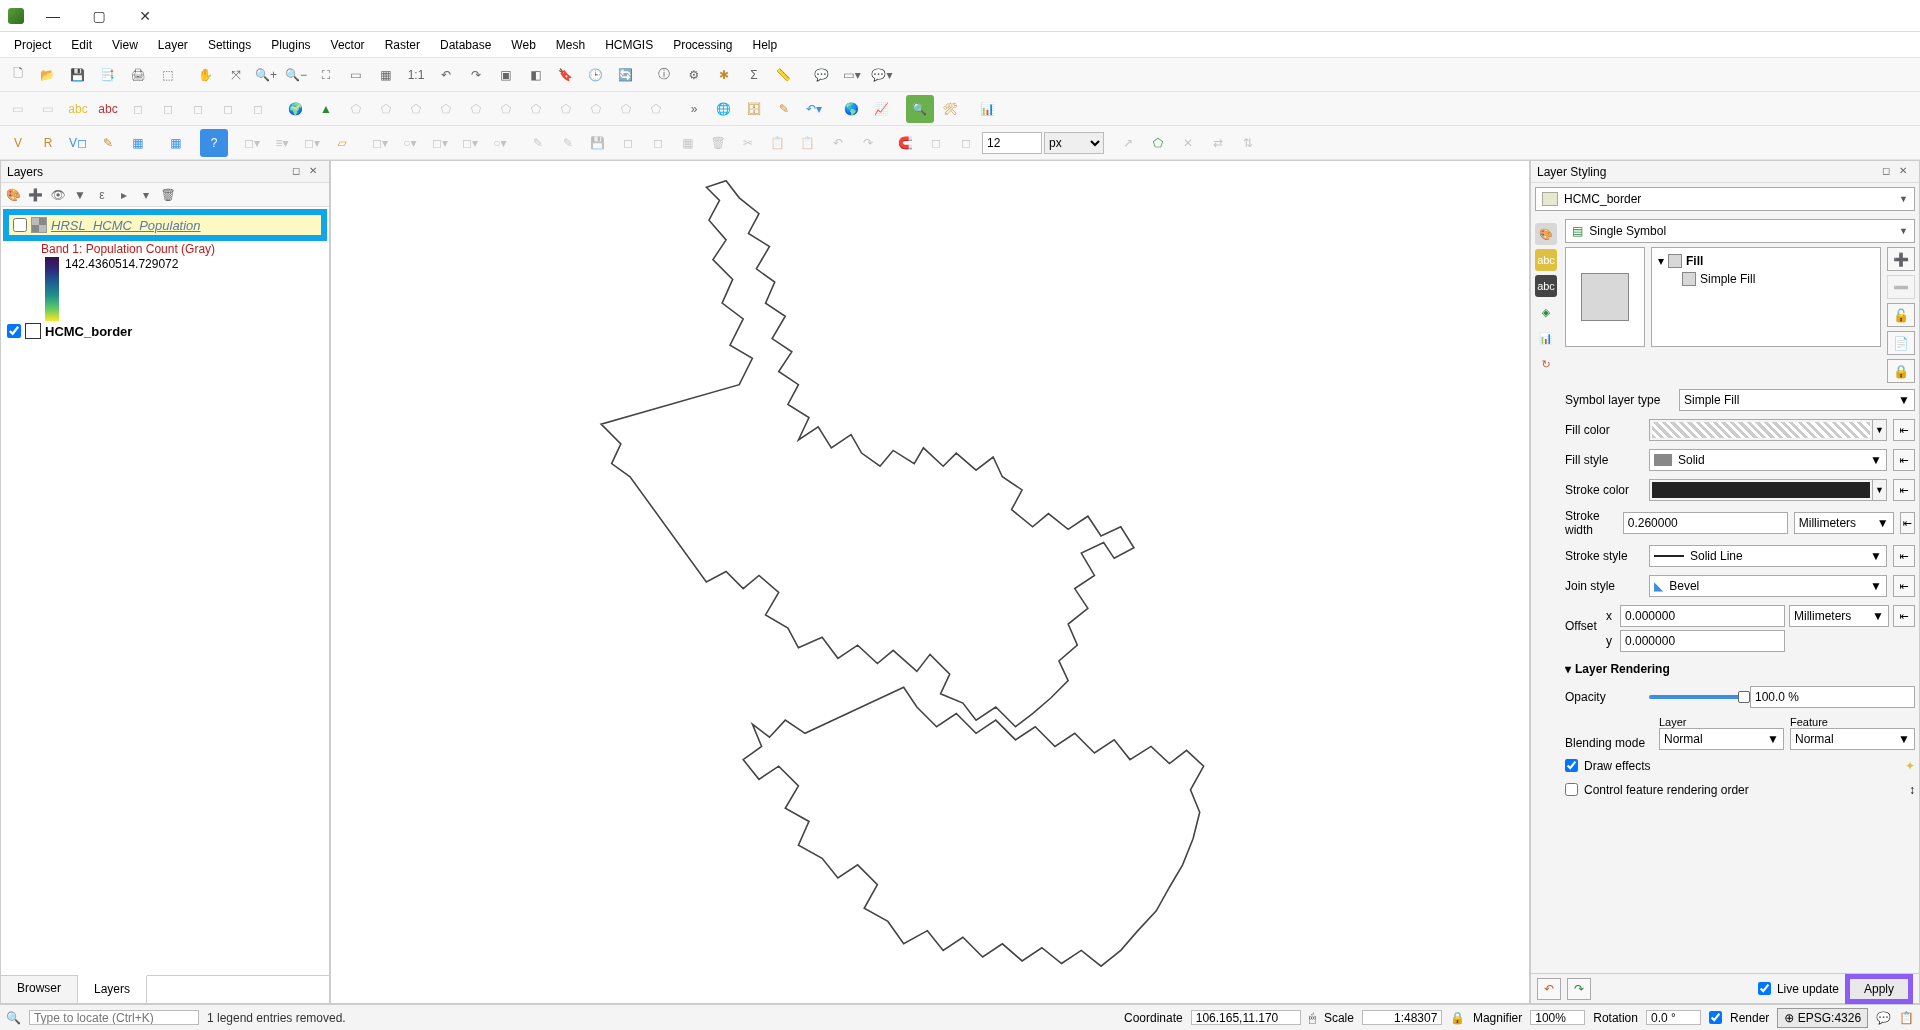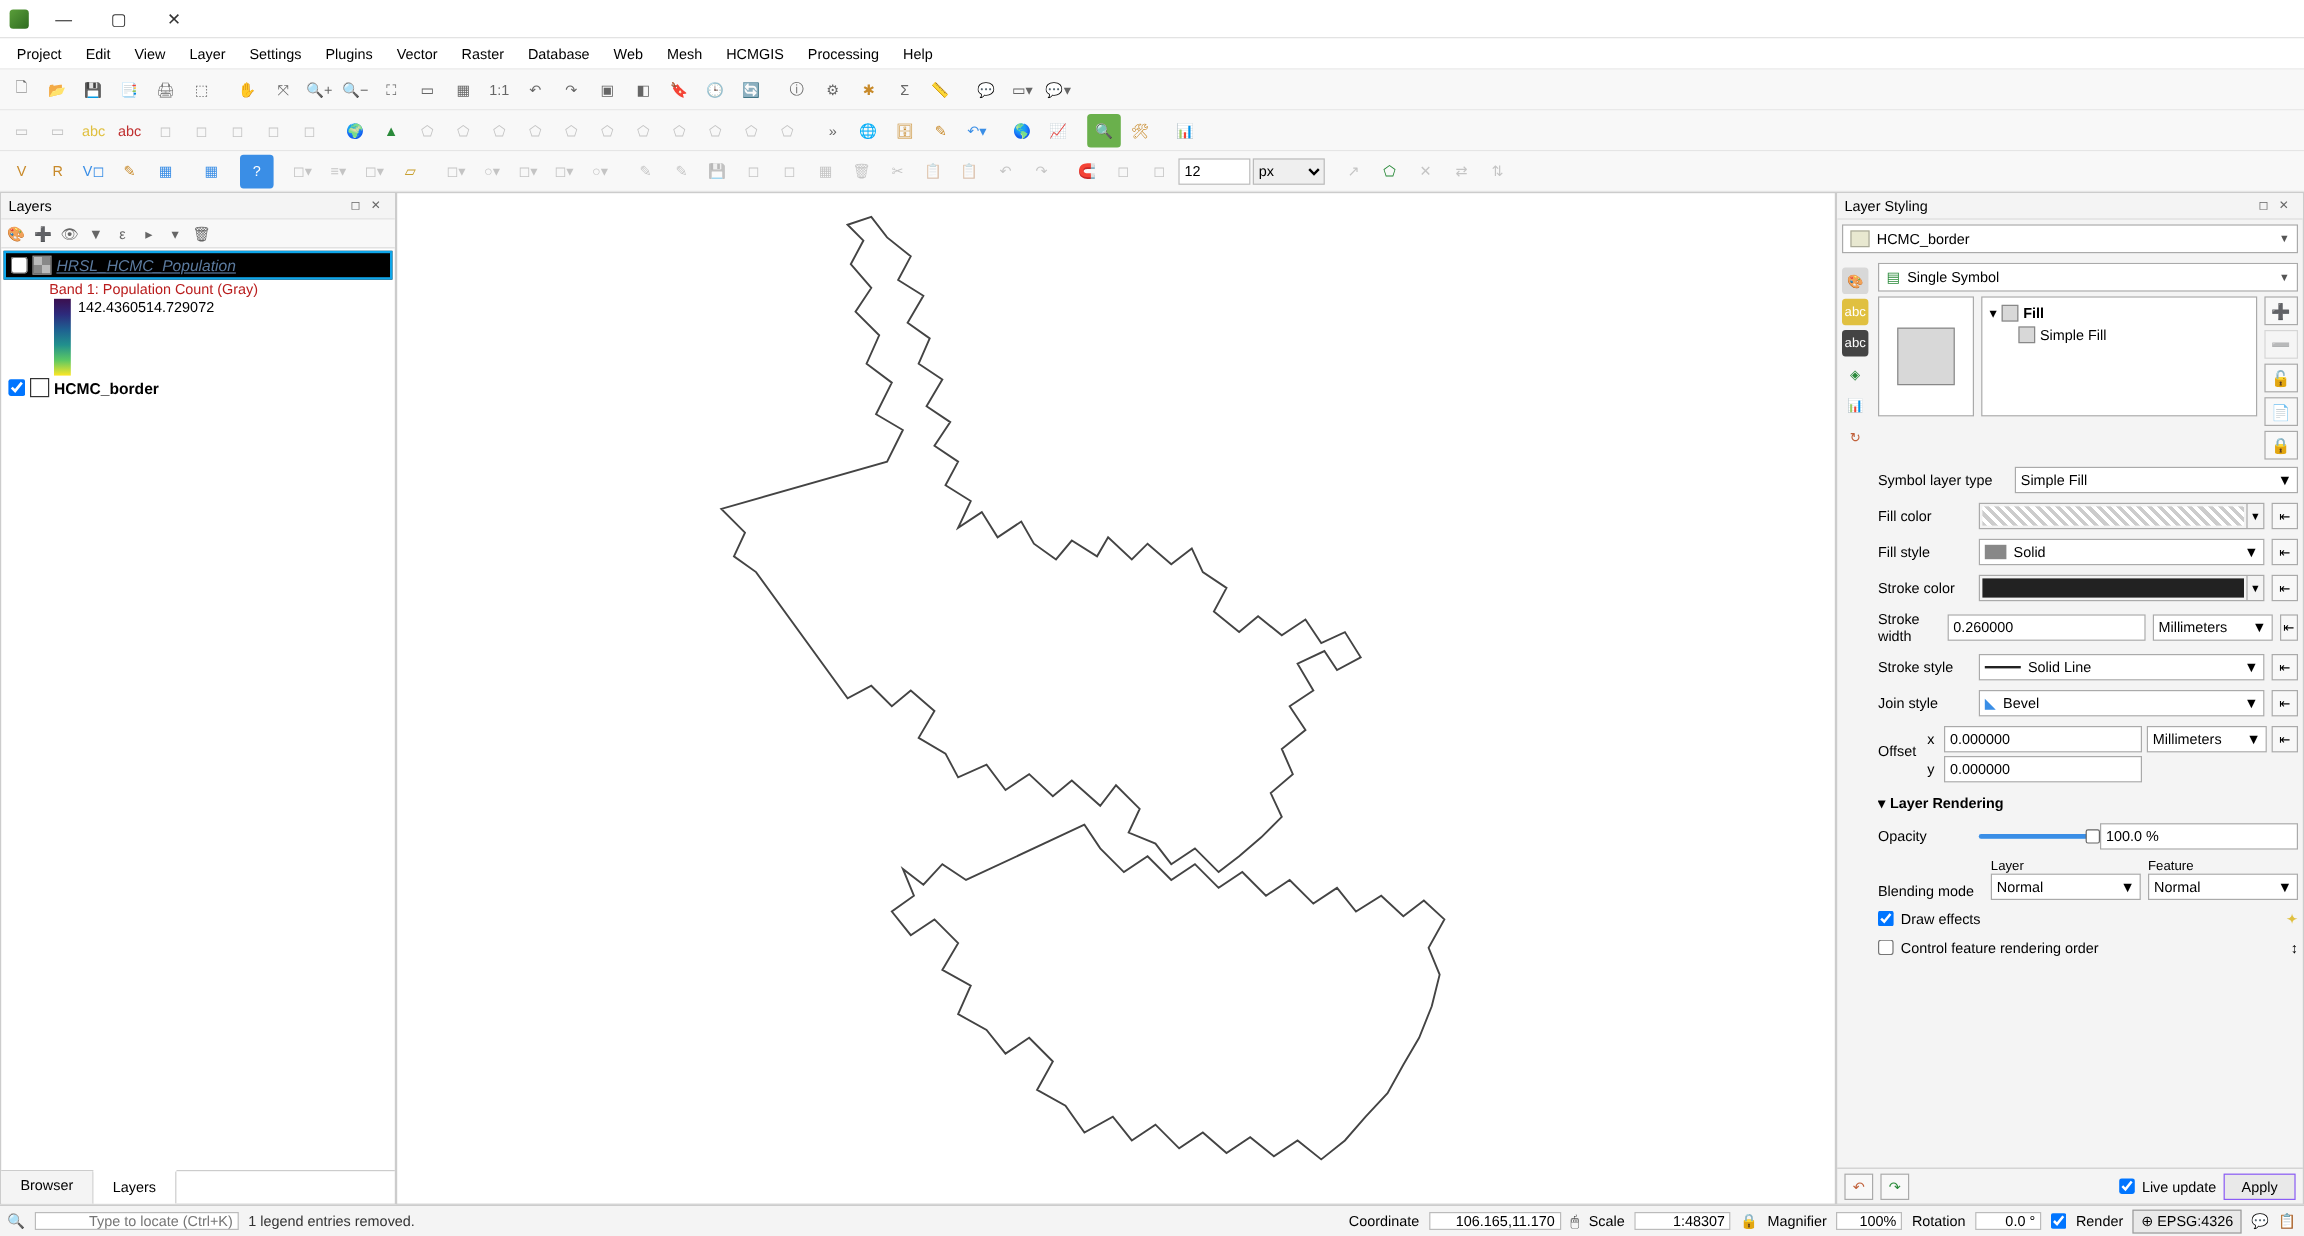--- a/index.html
+++ b/index.html
@@ -23,21 +23,21 @@
 .mainarea { flex: 1; display: flex; min-height: 0; }
 
 .layerspanel { width: 330px; background: #fff; border: 1px solid #ccc; display: flex; flex-direction: column; }
 .panelhead { height: 22px; background: #f4f4f4; border-bottom: 1px solid #ddd; display: flex; align-items: center; padding: 0 6px; font-size: 12px; }
 .panelhead .spacer { flex: 1; }
 .panelhead .pbtn { width: 14px; height: 14px; margin-left: 3px; font-size: 10px; color: #666; }
 .layertoolbar { height: 24px; background: #f8f8f8; border-bottom: 1px solid #ddd; display: flex; align-items: center; padding: 0 4px; gap: 4px; }
 .layertoolbar .ltbtn { width: 18px; height: 18px; font-size: 12px; color: #666; display:flex; align-items:center; justify-content:center;}
 .layertree { flex: 1; overflow: auto; padding: 2px; }
 .layerrow { display: flex; align-items: center; padding: 2px 4px; gap: 4px; }
-.layerrow.selected { background: #000000; border: 2px solid #0ea5e9; }
+.layerrow.selected { background: #fef9c3; border: 6px solid #0ea5e9; }
 .layerrow .cb { width: 14px; height: 14px; }
 .layerrow .sym { width: 16px; height: 16px; border: 1px solid #999; background: #ddd; }
 .layerrow .lname { font-size: 13px; }
 .layerrow .lname.italic { font-style: italic; color: #5b7a9e; text-decoration: underline; }
 .legendline { padding: 1px 0 1px 38px; font-size: 12px; color: #b91c1c; }
 .gradientbar { width: 14px; height: 64px; margin-left: 42px; background: linear-gradient(to bottom, #3b0f4f, #2d2a7c, #1e6091, #21908d, #5cc863, #fde725); }
 .bottomtabs { height: 28px; border-top: 1px solid #ccc; display: flex; }
 .bottomtabs .btab { padding: 5px 16px; background: #f4f4f4; border-right: 1px solid #ccc; font-size: 12px; }
 .bottomtabs .btab.active { background: #fff; border-top: 2px solid #fff; margin-top: -1px; }
 
@@ -68,24 +68,24 @@
 .proprow .ddbtn { width: 14px; display:flex; align-items:center; justify-content:center; border-left:1px solid #aaa; font-size:9px;}
 .proprow .expr { width: 22px; height: 22px; border: 1px solid #aaa; background: #f8f8f8; display:flex; align-items:center; justify-content:center; font-size:11px;}
 .sectionhead { display: flex; align-items: center; gap: 4px; font-weight: bold; padding: 4px 0; }
 .slider { flex: 1; height: 4px; background: #cfe3f7; position: relative; border-radius: 2px; }
 .slider .fill { position: absolute; left: 0; top: 0; height: 100%; width: 100%; background: #3a8ee6; border-radius: 2px; }
 .slider .thumb { position: absolute; right: -6px; top: -4px; width: 12px; height: 12px; background: #fff; border: 1px solid #666; border-radius: 2px; }
 .checkbox-row { display:flex; align-items:flex-start; gap:6px; padding:3px 0; }
 .panelfoot { height: 30px; border-top: 1px solid #ccc; display: flex; align-items: center; padding: 0 6px; gap: 6px; }
 .panelfoot .fbtn { width: 24px; height: 22px; background: #f8f8f8; border: 1px solid #aaa; display:flex; align-items:center; justify-content:center;}
 .panelfoot .spacer { flex: 1; }
-.applybtn { padding: 3px 14px; background: #e9e9e9; border: 1px solid #8b5cf6; }
+.applybtn { padding: 3px 14px; background: #e9e9e9; border: 5px solid #8b5cf6; }
 
 .statusbar { height: 26px; background: #f4f4f4; border-top: 1px solid #ccc; display: flex; align-items: center; padding: 0 6px; gap: 8px; }
-.statusbar input { height: 15px; border: 1px solid #bbb; padding: 0 4px; background: #fff; text-align: right; }
+.statusbar input { height: 15px; border: 1px solid #bbb; padding: 0 4px; background: #fff; }
 .statusbar .locator { width: 170px; }
 .statusbar .msg { flex: 0 0 auto; color: #333; }
 .statusbar .spacer { flex: 1; }
 .statusbar .slabel { font-size: 12px; }
 .hatched { background-image: repeating-linear-gradient(45deg,#ccc 0,#ccc 3px,#fff 3px,#fff 6px); }
 </style>
 </head>
 <body>
 
 <div class="titlebar">

